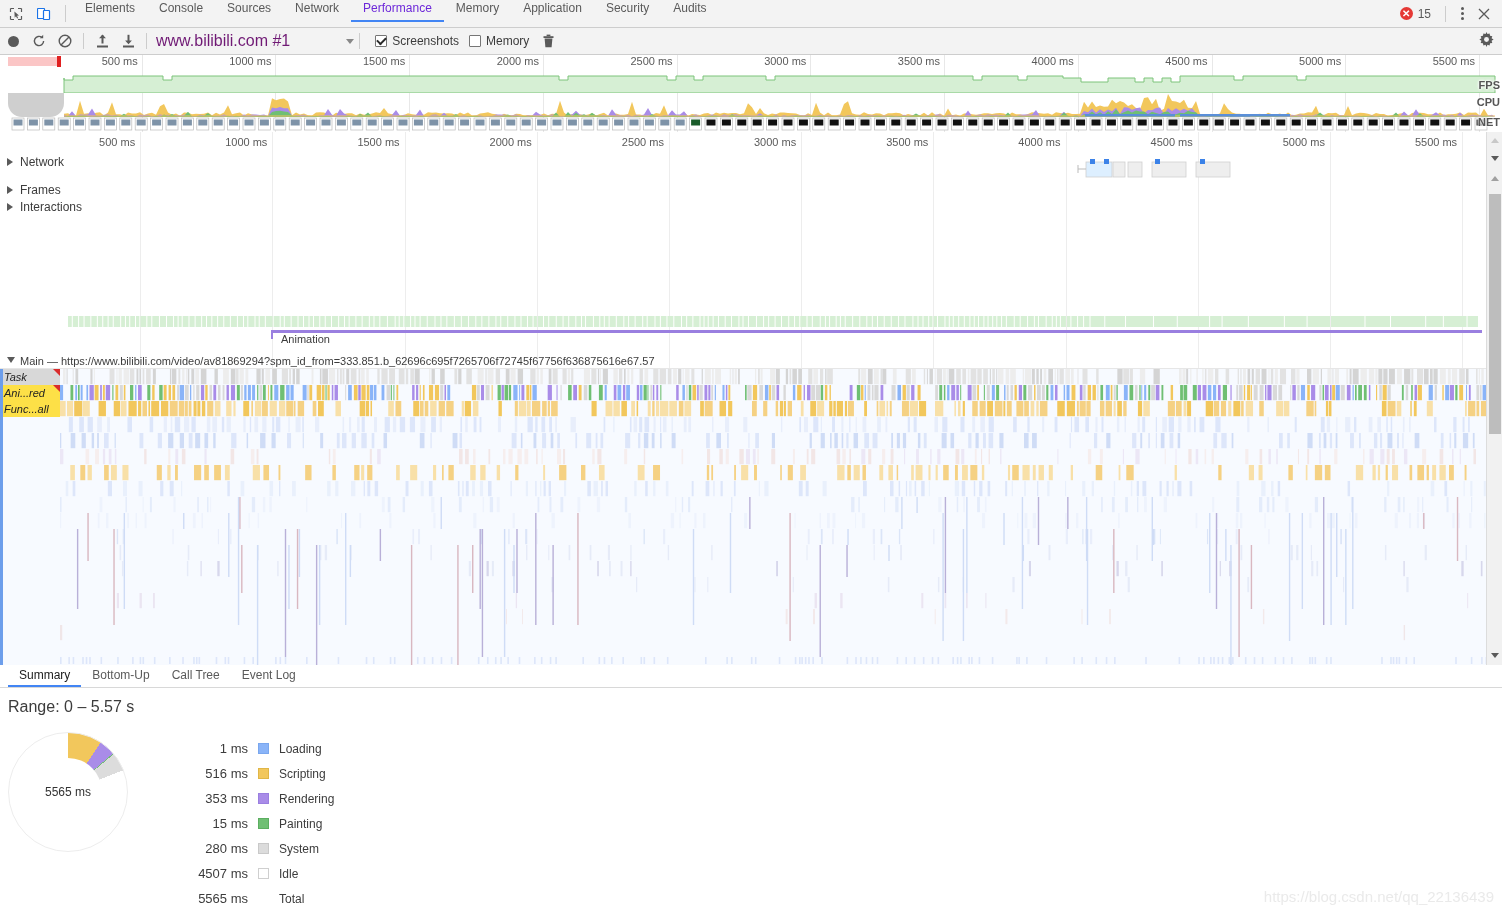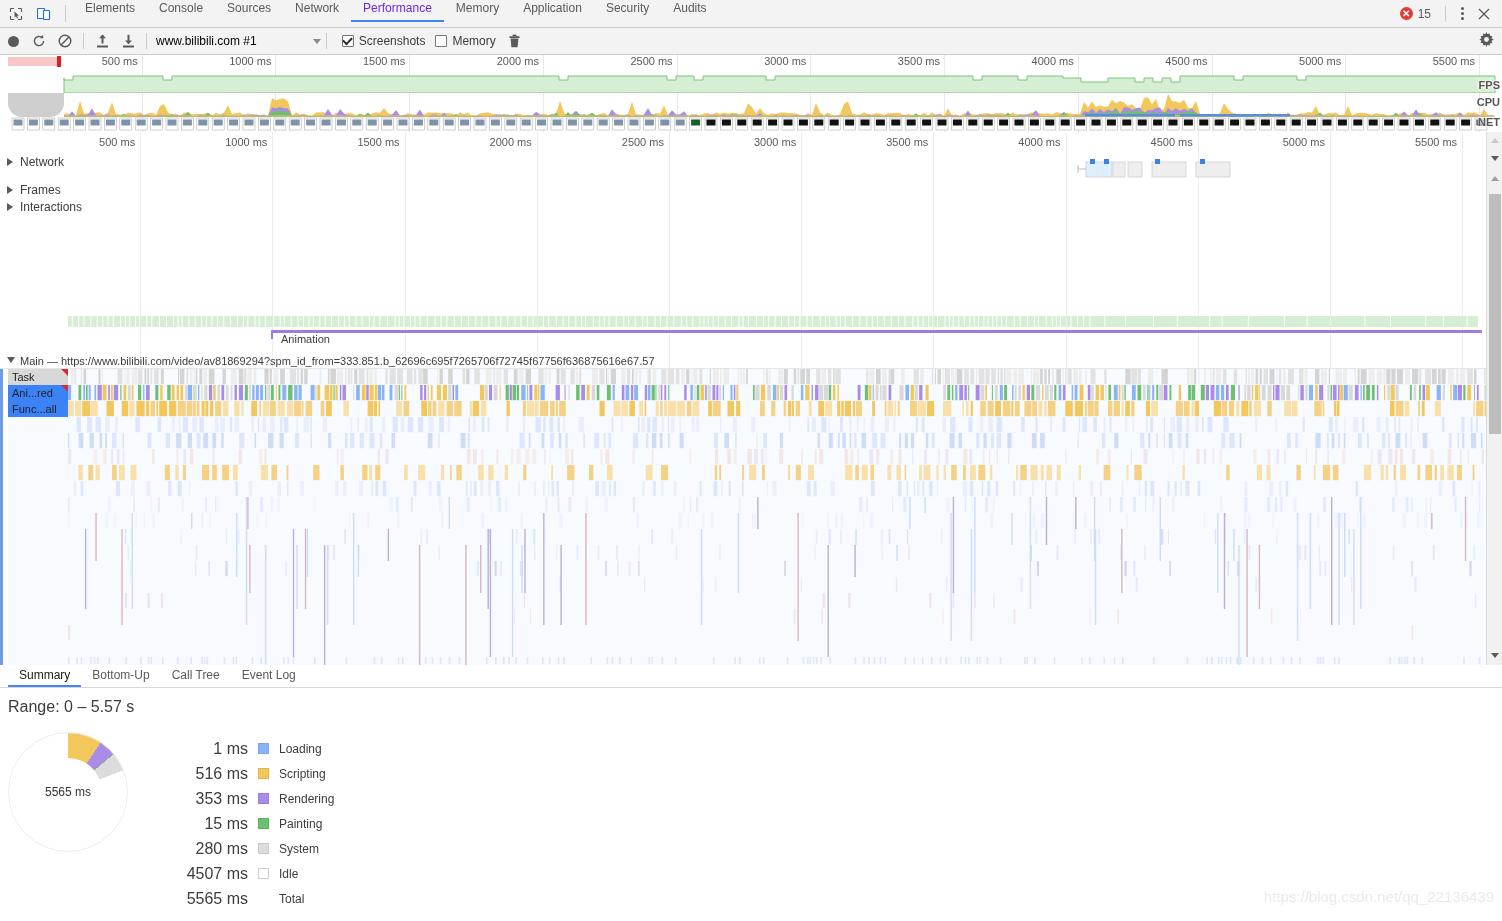--- a/index.html
+++ b/index.html
@@ -31,21 +31,21 @@
   .kebab i{width:3px;height:3px;background:#5a5a5a;border-radius:50%;display:block;}
   .xbtn{width:24px;height:22px;display:flex;align-items:center;justify-content:center;}
 
   
   .ctrlbar{position:absolute;left:0;top:28px;width:1502px;height:27px;
            background:#f3f3f3;border-bottom:1px solid #cdcdcd;
            display:flex;align-items:center;box-sizing:border-box;}
   .cb-btn{width:26px;height:24px;display:flex;align-items:center;justify-content:center;}
   .cb-sep{width:1px;height:16px;background:#ccc;margin:0 5px;}
   .urlsel{display:flex;align-items:center;margin-left:4px;}
-  .urltext{font-size:12px;color:#000000;white-space:nowrap;}
+  .urltext{font-size:16px;color:#701a75;white-space:nowrap;}
   .caret{margin-left:56px;width:0;height:0;border-left:4px solid transparent;
          border-right:4px solid transparent;border-top:5px solid #888;}
   .chkwrap{display:flex;align-items:center;gap:5px;margin-left:10px;font-size:12px;color:#3c3c3c;}
   .chk{width:12px;height:12px;border:1px solid #767676;background:#fff;box-sizing:border-box;
        display:flex;align-items:center;justify-content:center;border-radius:1px;}
   .chk.on{background:#fff;}
   .chk.on:after{content:"";width:7px;height:4px;border-left:2px solid #2a2a2a;
        border-bottom:2px solid #2a2a2a;transform:rotate(-45deg);margin-top:-2px;}
   .gear{margin-left:auto;margin-right:8px;}
 
@@ -77,27 +77,27 @@
          border-left:6px solid #5a5a5a;margin-right:7px;}
   .arrow.open{border-left:4px solid transparent;border-right:4px solid transparent;
               border-top:6px solid #5a5a5a;margin-right:5px;margin-top:2px;}
   .frames-strip{position:absolute;left:68px;top:184px;width:1410px;height:11px;overflow:hidden;}
   .anim-bar{position:absolute;left:271px;top:198px;width:1211px;height:3px;background:#9a7fe0;}
   .anim-tick{position:absolute;left:271px;top:198px;width:2px;height:9px;background:#9a7fe0;}
   .anim-lbl{position:absolute;left:281px;top:201px;font-size:11px;color:#3c3c3c;}
   .mainhdr{position:absolute;left:0;top:221px;width:1486px;height:15px;
            display:flex;align-items:center;padding-left:7px;font-size:11px;color:#3c3c3c;
            white-space:nowrap;overflow:hidden;border-bottom:1px solid #e6e6e6;}
-  .flame{position:absolute;left:8px;top:237px;width:1486px;height:296px;
-         background:#f7faff;overflow:hidden;}
+  .flame{position:absolute;left:0;top:237px;width:1486px;height:296px;
+         background:#f7faff;overflow:hidden;font-style:italic;}
   .flame-lblcol{position:absolute;left:0;top:0;width:60px;height:48px;z-index:4;}
   .flbl{position:relative;height:16px;font-size:11px;line-height:16px;
         padding-left:4px;box-sizing:border-box;color:#222;overflow:hidden;}
   .flbl.task{background:#d8d8d8;}
-  .flbl.y{background:#3b82f6;}
+  .flbl.y{background:#fde047;}
   .flbl .tri{position:absolute;right:0;top:0;width:0;height:0;
              border-top:7px solid #d92b2b;border-left:7px solid transparent;}
   .leftbar{position:absolute;left:0;top:237px;width:3px;height:296px;background:#6d9eeb;z-index:5;}
 
   
   .vscroll{position:absolute;right:0;top:132px;width:16px;height:533px;background:#f1f1f1;
            border-left:1px solid #dcdcdc;box-sizing:border-box;}
   .sb-arrow{width:16px;height:16px;display:flex;align-items:center;justify-content:center;}
   .sb-up:after{content:"";width:0;height:0;border-left:4px solid transparent;
        border-right:4px solid transparent;border-bottom:5px solid #a0a0a0;}
@@ -114,21 +114,21 @@
   .btab.active{color:#1a1a1a;border-bottom:2px solid #4285f4;}
   .range{padding:10px 0 0 8px;font-size:16px;color:#3c3c3c;}
   .sumbody{position:relative;margin-top:16px;display:flex;}
   .donutwrap{position:relative;width:120px;height:120px;margin-left:8px;}
   .donut{width:120px;height:120px;border-radius:50%;}
   .donut-hole{position:absolute;left:26px;top:26px;width:68px;height:68px;border-radius:50%;
               background:#fff;display:flex;align-items:center;justify-content:center;
               font-size:12px;color:#333;}
   .legend{margin-left:42px;margin-top:4px;}
   .lrow{display:flex;align-items:center;height:25px;}
-  .lval{width:78px;text-align:right;font-size:16px;color:#3c3c3c;}
+  .lval{width:78px;text-align:right;font-size:13px;color:#3c3c3c;}
   .lsw{width:11px;height:11px;margin-left:10px;box-sizing:border-box;}
   .lname{margin-left:10px;font-size:12px;color:#3c3c3c;}
   .lrow.total .lsw{background:transparent;border:none;}
   .watermark{position:absolute;right:8px;bottom:16px;font-size:15px;color:#eaeaea;}
 </style>
 </head>
 <body>
 
 <div class="app">
 

